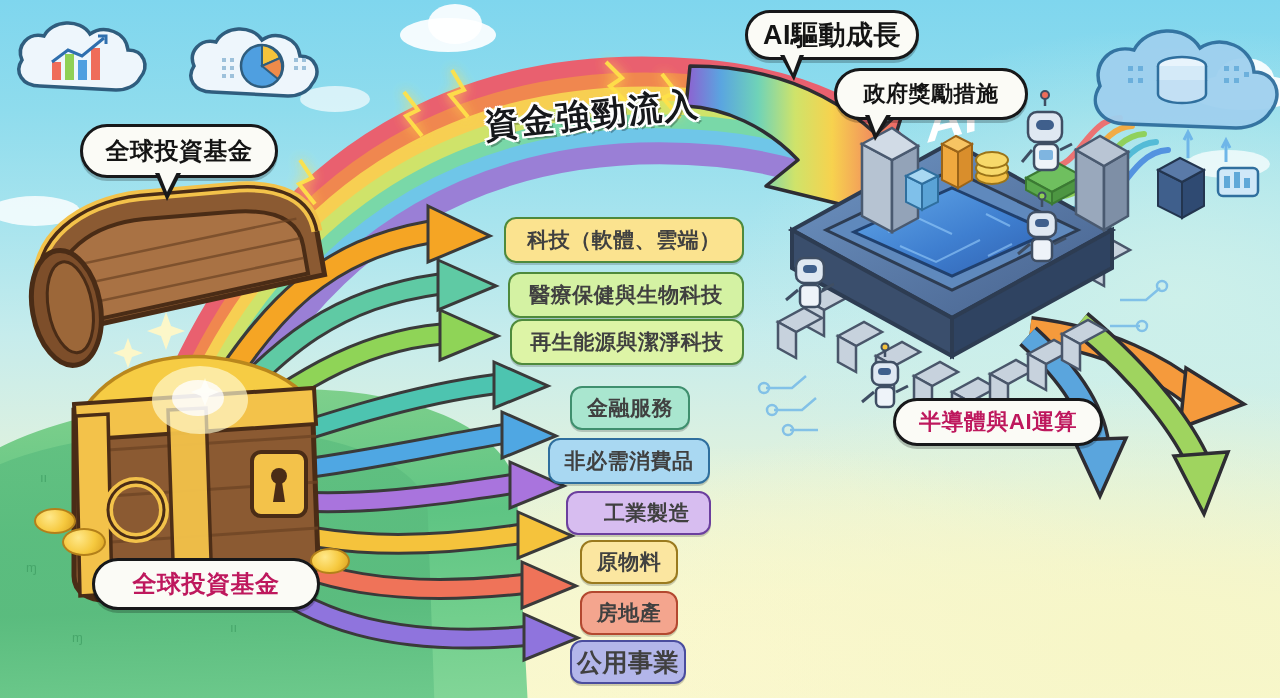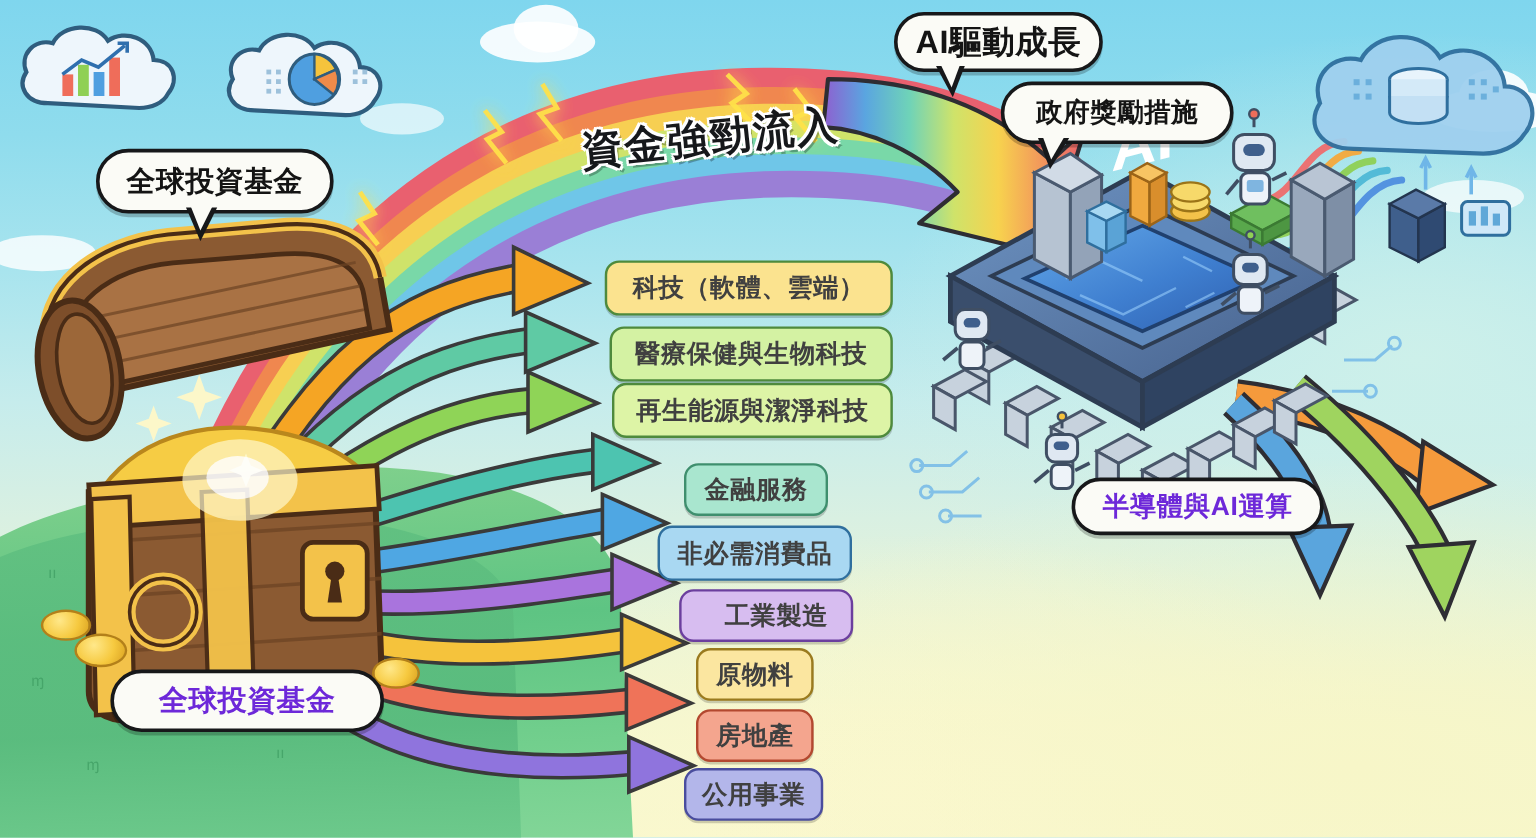--- a/index.html
+++ b/index.html
@@ -53,21 +53,21 @@
     font-weight:800;color:#141414;white-space:nowrap;
     box-shadow:0 3px 0 rgba(0,0,0,.22);
     letter-spacing:.5px;
   }
   .bubble .tail{
     position:absolute;width:0;height:0;
   }
   .pill{
     position:absolute;display:flex;align-items:center;justify-content:center;
     background:#fbfbf6;border:3.5px solid #17181a;border-radius:999px;
-    font-weight:800;color:#6d28d9;white-space:nowrap;
+    font-weight:800;color:#be185d;white-space:nowrap;
     box-shadow:0 3px 0 rgba(0,0,0,.22);letter-spacing:.5px;
   }
   .headline{
     position:absolute;font-weight:900;color:#16181b;white-space:nowrap;
     font-size:34px;letter-spacing:2px;
     text-shadow:
       2px 0 0 #fff,-2px 0 0 #fff,0 2px 0 #fff,0 -2px 0 #fff,
       2px 2px 0 #fff,-2px 2px 0 #fff,2px -2px 0 #fff,-2px -2px 0 #fff,
       3px 4px 0 rgba(0,0,0,.28);
     transform:rotate(-6deg);
@@ -513,21 +513,21 @@
   </div>
 
   <div class="sector" style="left:580px;top:540px;width:94px;height:40px;font-size:21px;background:#fbe6a0;border-color:#9a7a1e;">
     <span>原物料</span>
   </div>
 
   <div class="sector" style="left:580px;top:591px;width:94px;height:40px;font-size:21px;background:#f4a58e;border-color:#b3482f;">
     <span>房地產</span>
   </div>
 
-  <div class="sector" style="left:570px;top:640px;width:112px;height:40px;font-size:21px;background:#b3b6ea;border-color:#4a4d9e;">
+  <div class="sector" style="left:570px;top:640px;width:112px;height:40px;font-size:25px;background:#b3b6ea;border-color:#4a4d9e;">
     <span>公用事業</span>
   </div>
 
   <div class="pill" style="left:893px;top:398px;width:204px;height:42px;font-size:22px;">
     <span>半導體與AI運算</span>
   </div>
 
 
 
 

